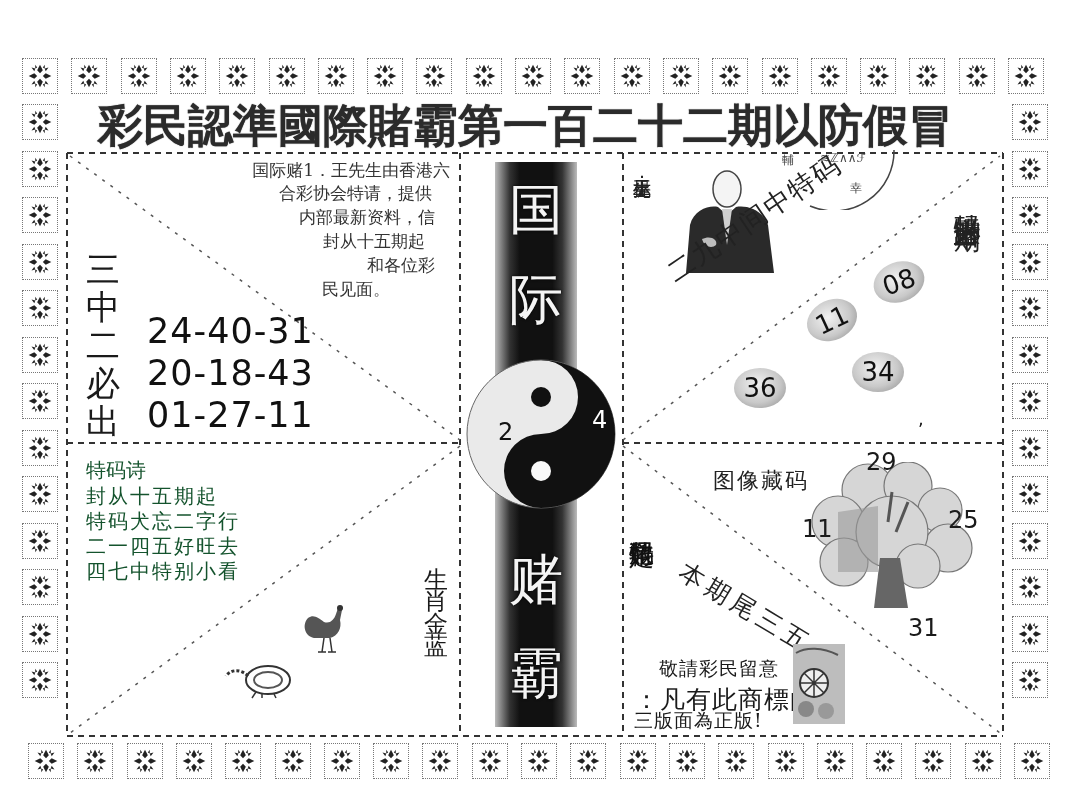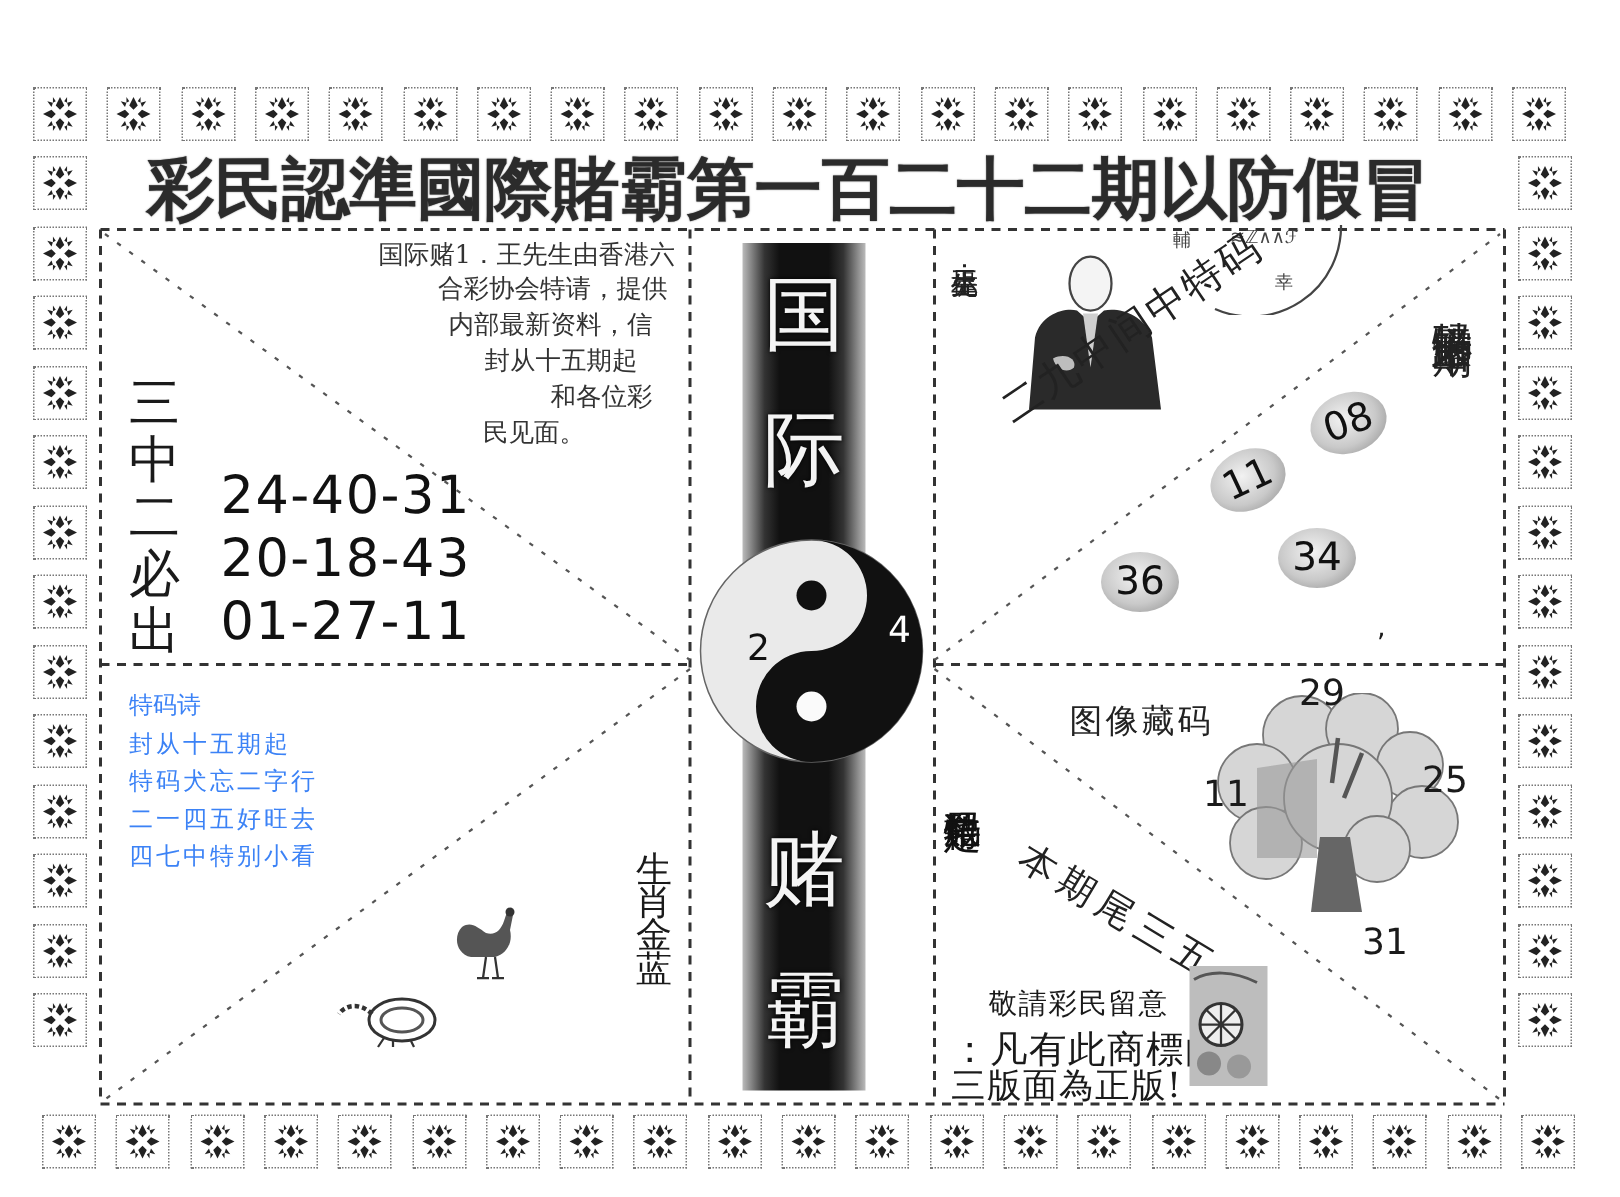--- a/index.html
+++ b/index.html
@@ -9,21 +9,21 @@
   .tile { position:absolute; width:36px; height:36px; border:1px dotted #777; box-sizing:border-box; }
   .tile svg { width:100%; height:100%; display:block; }
   .title { position:absolute; left:98px; top:100px; width:895px; height:52px;
            font-family:"DejaVu Serif", serif; font-weight:bold; font-size:45px; letter-spacing:0px;
            color:#2b2b2b; white-space:nowrap; line-height:52px; text-shadow:0 0 1px #555; }
   .txt { position:absolute; white-space:nowrap; }
   .serif { font-family:"DejaVu Serif", serif; }
   .vert { writing-mode:vertical-rl; text-orientation:upright; }
   .intro { font-size:17px; line-height:21px; color:#333; text-align:right; }
   .nums { font-size:35px; line-height:42px; color:#111; letter-spacing:1px; }
-  .poem { font-size:16px; line-height:24px; color:#3b82f6; }
+  .poem { font-size:20px; line-height:24px; color:#14532d; }
   .banner { position:absolute; left:495px; top:162px; width:82px; height:565px;
             background:linear-gradient(90deg,#bbb 0%,#333 18%,#111 30%,#111 70%,#333 82%,#bbb 100%); }
   .banner-char { position:absolute; left:0; width:82px; text-align:center; color:#f4f4f4;
                  font-family:"DejaVu Serif", serif; font-size:54px; line-height:60px; text-shadow:0 0 3px #000; }
   .ball { position:absolute; width:52px; height:40px; border-radius:50%;
           background:radial-gradient(ellipse at 45% 40%, #f2f2f2 0%, #c9c9c9 55%, #8a8a8a 100%);
           font-size:26px; text-align:center; line-height:40px; color:#111; }
 </style>
 </head>
 <body>
@@ -1270,21 +1270,21 @@
   </g>
   <g stroke="#555" stroke-width="1.5" stroke-dasharray="3,7" fill="none">
     <line x1="70" y1="156" x2="460" y2="440"></line>
     <line x1="460" y1="446" x2="70" y2="733"></line>
     <line x1="623" y1="440" x2="1000" y2="156"></line>
     <line x1="623" y1="446" x2="1000" y2="733"></line>
   </g>
 </svg>
 
 <div class="txt serif intro" style="left:160px;top:160px;width:290px;">国际赌1．王先生由香港六</div>
-<div class="txt serif intro" style="left:175px;top:183px;width:270px;text-align:right;">合彩协会特请，提供</div>
+<div class="txt serif intro" style="left:162px;top:183px;width:270px;text-align:right;">合彩协会特请，提供</div>
 <div class="txt serif intro" style="left:160px;top:207px;width:275px;">内部最新资料，信</div>
 <div class="txt serif intro" style="left:160px;top:231px;width:265px;">封从十五期起</div>
 <div class="txt serif intro" style="left:160px;top:255px;width:275px;">和各位彩</div>
 <div class="txt serif intro" style="left:160px;top:279px;width:230px;">民见面。</div>
 
 <div class="abs" style="left:86px;top:250px;width:40px;">
   <div class="serif" style="font-size:34px;line-height:38px;">三</div>
   <div class="serif" style="font-size:34px;line-height:38px;">中</div>
   <div class="serif" style="font-size:34px;line-height:38px;">二</div>
   <div class="serif" style="font-size:34px;line-height:38px;">必</div>
@@ -1376,21 +1376,21 @@
 <div class="txt" style="left:802px;top:515px;font-size:24px;">11</div>
 <div class="txt" style="left:948px;top:506px;font-size:24px;">25</div>
 <div class="txt" style="left:868px;top:614px;font-size:24px;margin-left:40px;">31</div>
 
 <div class="abs serif vert" style="left:627px;top:522px;font-size:25px;line-height:28px;color:#111;">特码尾数定</div>
 
 <div class="txt serif" style="left:690px;top:555px;font-size:25px;transform:rotate(31deg);transform-origin:left top;color:#222;letter-spacing:5px;">本期尾三五</div>
 
 <div class="txt serif" style="left:659px;top:656px;font-size:19px;letter-spacing:1px;">敬請彩民留意</div>
 <div class="txt serif" style="left:634px;top:683px;font-size:25px;letter-spacing:1px;">：凡有此商標的</div>
-<div class="txt serif" style="left:634px;top:708px;font-size:23px;letter-spacing:1px;">三版面為正版!</div>
+<div class="txt serif" style="left:634px;top:708px;font-size:19px;letter-spacing:1px;">三版面為正版!</div>
 
 <svg class="abs" style="left:792px;top:643px;" width="54" height="82" viewBox="0 0 54 82">
   <rect x="1" y="1" width="52" height="80" fill="#bdbdbd"></rect>
   <circle cx="22" cy="40" r="14" fill="#eee" stroke="#333" stroke-width="2"></circle>
   <path d="M22 26 L22 54 M8 40 L36 40 M12 30 L32 50 M32 30 L12 50" stroke="#333" stroke-width="1.5"></path>
   <circle cx="14" cy="66" r="8" fill="#888"></circle>
   <circle cx="34" cy="68" r="8" fill="#999"></circle>
   <path d="M4 10 C14 4 30 4 46 12" stroke="#555" stroke-width="2" fill="none"></path>
 </svg>
 

